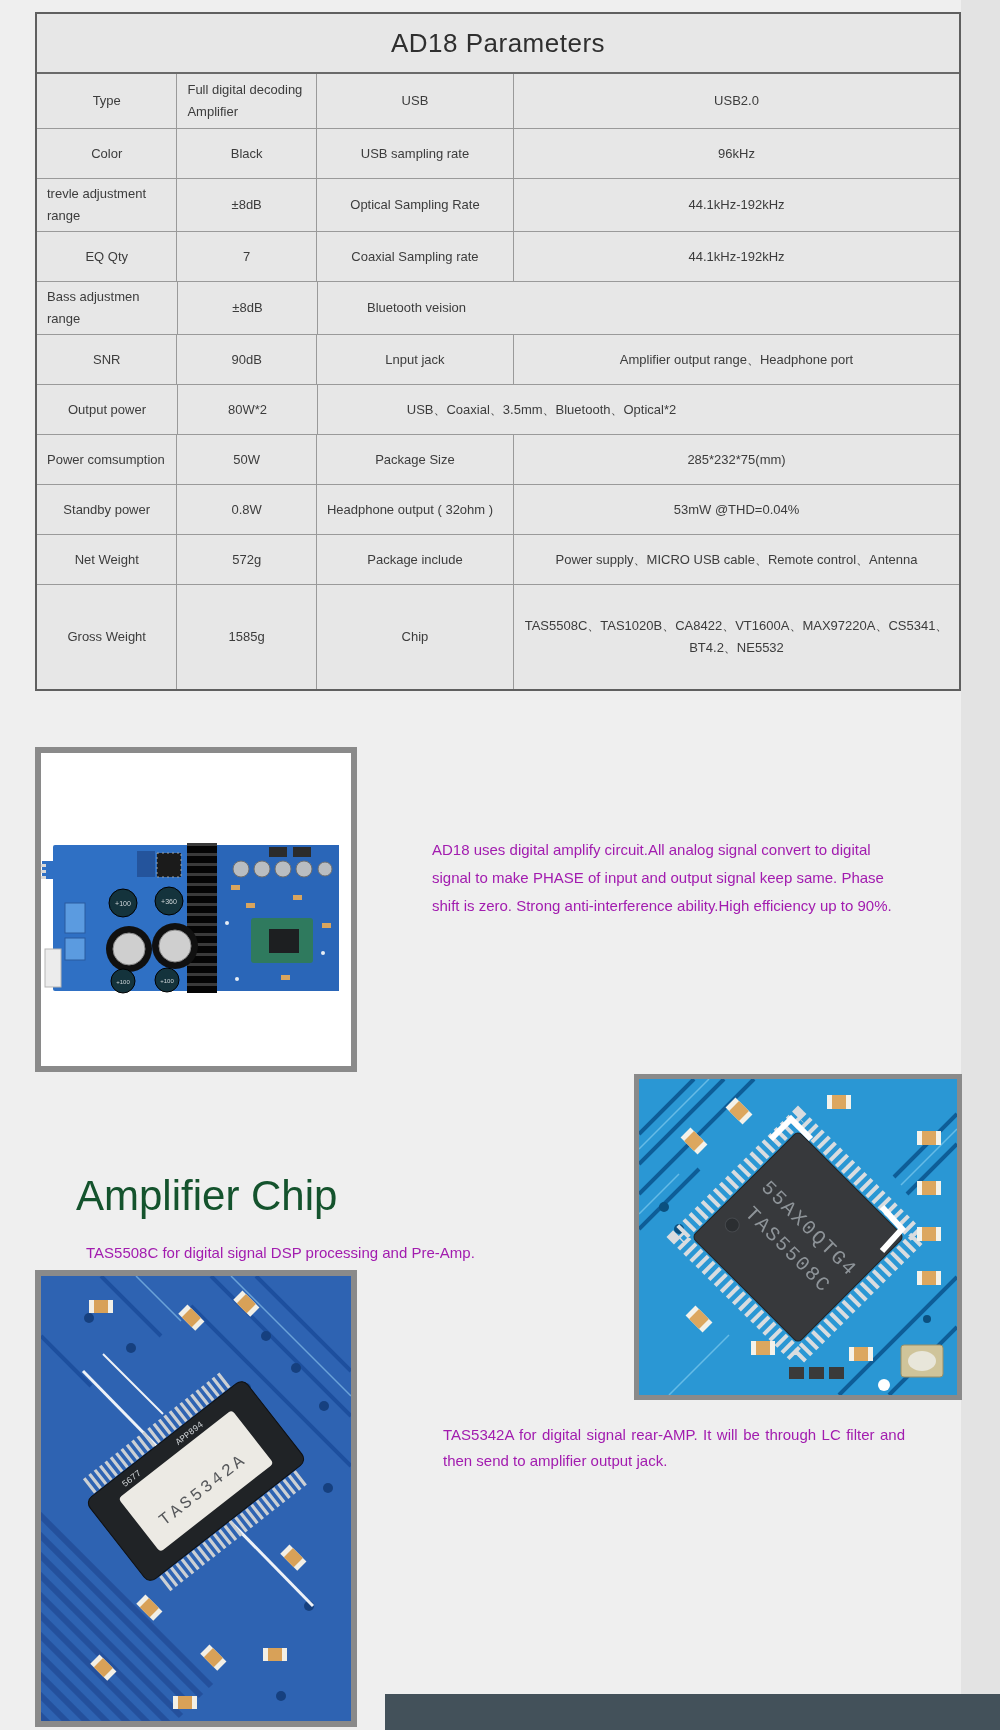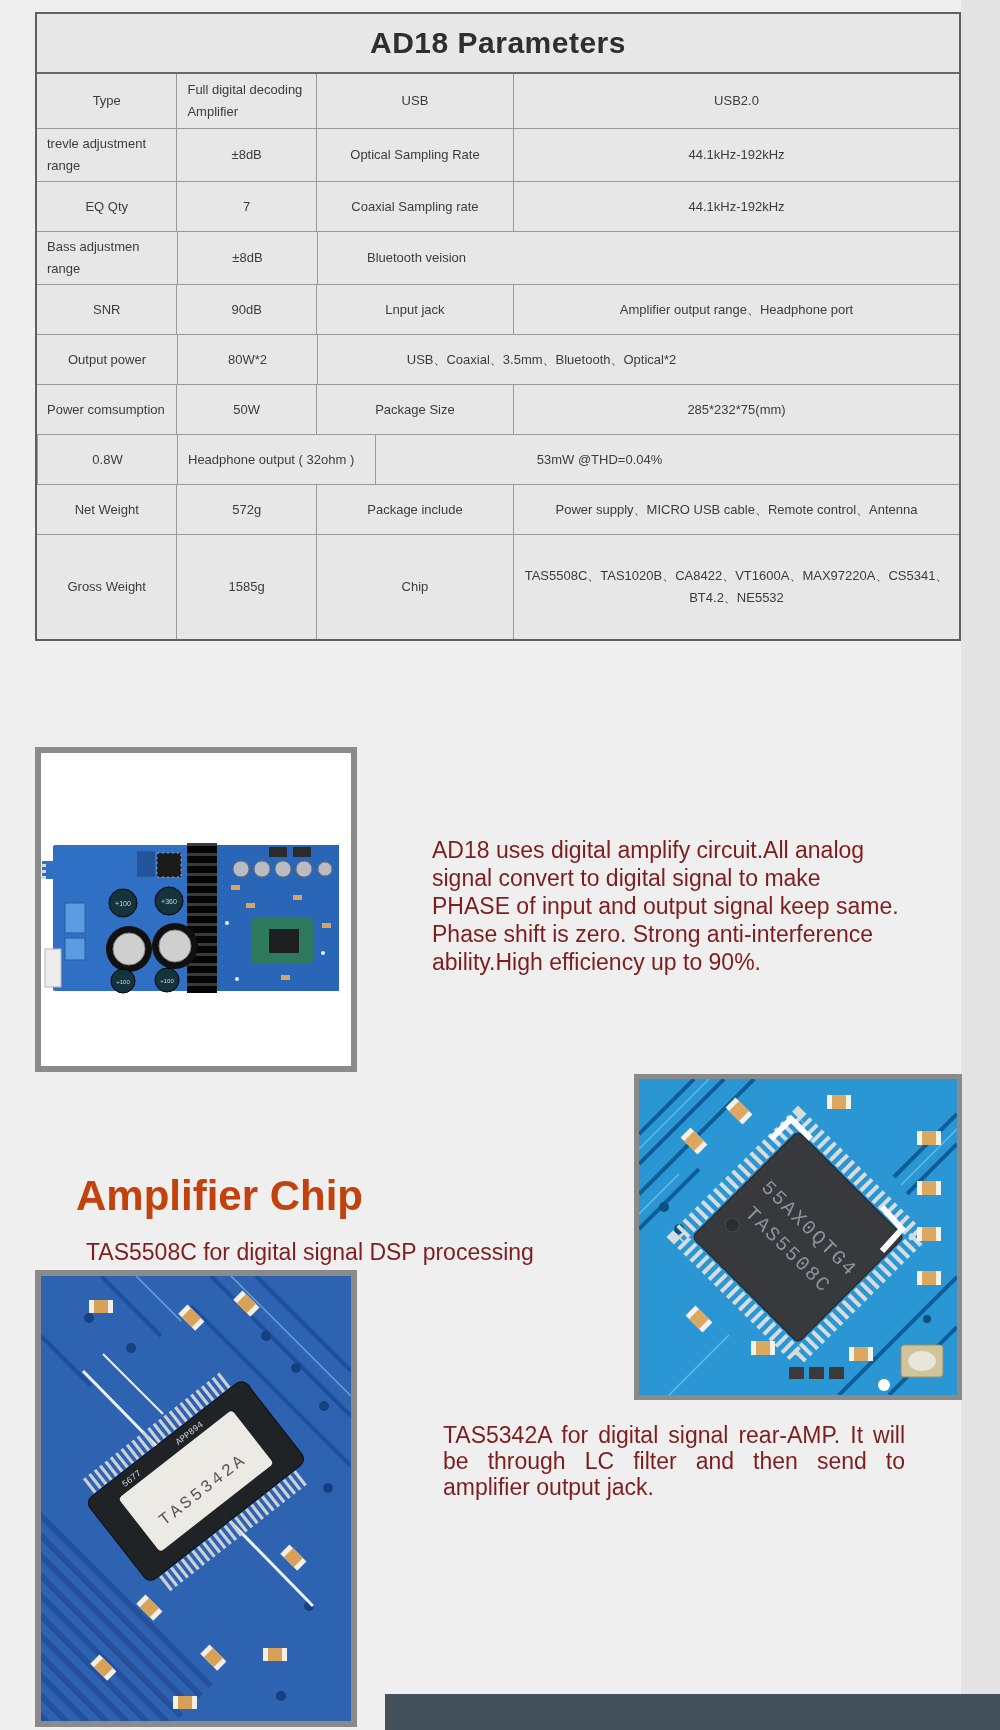--- a/index.html
+++ b/index.html
@@ -4,43 +4,43 @@
 <style>
   html,body{margin:0;padding:0;}
   body{width:1000px;height:1730px;position:relative;overflow:hidden;
        background:#efefef;font-family:"Liberation Sans",sans-serif;}
   .right-strip{position:absolute;left:961px;top:0;width:39px;height:1730px;background:#e3e3e3;}
 
   
   .spec-table{position:absolute;left:35px;top:12px;width:926px;
       background:#e7e7e7;border:2px solid #5f5f5f;box-sizing:border-box;color:#3c3c3c;}
   .t-title{height:58px;display:flex;align-items:center;justify-content:center;
-      font-size:30px;font-weight:bold;color:#2f2f2f;letter-spacing:0.5px;}
+      font-size:26px;font-weight:normal;color:#2f2f2f;letter-spacing:0.5px;}
   .t-row{display:flex;min-height:49px;border-top:1px solid #9a9a9a;}
   .t-row:first-child{border-top:2px solid #6a6a6a;min-height:54px;}
   .t-row:last-child{min-height:104px;}
   .cell{display:flex;align-items:center;justify-content:center;text-align:center;
       font-size:13px;line-height:22px;padding:4px 10px;box-sizing:border-box;
       border-left:1px solid #9a9a9a;}
   .cell.c1{width:140px;border-left:none;}
   .cell.c2{width:140px;}
   .cell.c3{width:198px;}
   .cell.c4{width:448px;}
   .cell.al{justify-content:flex-start;text-align:left;}
 
   
   .photo-frame{position:absolute;background:#ffffff;border:6px solid #8a8a8a;box-sizing:content-box;}
   .frame-board{left:35px;top:747px;width:310px;height:313px;}
   .frame-5508{left:634px;top:1074px;width:318px;height:316px;border-width:5px;}
   .frame-5342{left:35px;top:1270px;width:310px;height:445px;}
 
   
-  .para{position:absolute;color:#7f1d1d;font-size:23px;line-height:28px;}
+  .para{position:absolute;color:#a21caf;font-size:15px;line-height:28px;}
   .para-intro{left:432px;top:836px;width:470px;}
-  .section-heading{position:absolute;left:76px;top:1172px;font-size:42px;color:#c2410c;font-weight:bold;}
+  .section-heading{position:absolute;left:76px;top:1172px;font-size:42px;color:#14532d;}
   .para-5508{left:86px;top:1238px;width:450px;line-height:29px;}
   .para-5342{left:443px;top:1422px;width:462px;line-height:26px;text-align:justify;}
 
   .bottom-banner{position:absolute;left:385px;top:1694px;width:615px;height:36px;
       background:#43515a;z-index:3;}
 </style>
 </head>
 <body>
 
 <div class="right-strip"></div>
@@ -48,20 +48,26 @@
 <div class="spec-table">
   <div class="t-title">AD18 Parameters</div>
   <div>
   <div class="t-row">
     <div class="cell c1">Type</div>
     <div class="cell c2 al">Full digital decoding Amplifier</div>
     <div class="cell c3">USB</div>
     <div class="cell c4">USB2.0</div>
   </div>
 
+  <div class="t-row">
+    <div class="cell c1">Color</div>
+    <div class="cell c2">Black</div>
+    <div class="cell c3">USB sampling rate</div>
+    <div class="cell c4">96kHz</div>
+  </div>
 
   <div class="t-row">
     <div class="cell c1 al">trevle adjustment range</div>
     <div class="cell c2">±8dB</div>
     <div class="cell c3">Optical Sampling Rate</div>
     <div class="cell c4">44.1kHz-192kHz</div>
   </div>
 
   <div class="t-row">
     <div class="cell c1">EQ Qty</div>
@@ -91,20 +97,21 @@
 
 
   <div class="t-row">
     <div class="cell c1 al">Power comsumption</div>
     <div class="cell c2">50W</div>
     <div class="cell c3">Package Size</div>
     <div class="cell c4">285*232*75(mm)</div>
   </div>
 
   <div class="t-row">
+    <div class="cell c1">Standby power</div>
     <div class="cell c2">0.8W</div>
     <div class="cell c3 al">Headphone output ( 32ohm )</div>
     <div class="cell c4">53mW @THD=0.04%</div>
   </div>
 
   <div class="t-row">
     <div class="cell c1">Net Weight</div>
     <div class="cell c2">572g</div>
     <div class="cell c3">Package include</div>
     <div class="cell c4">Power supply、MICRO USB cable、Remote control、Antenna</div>

